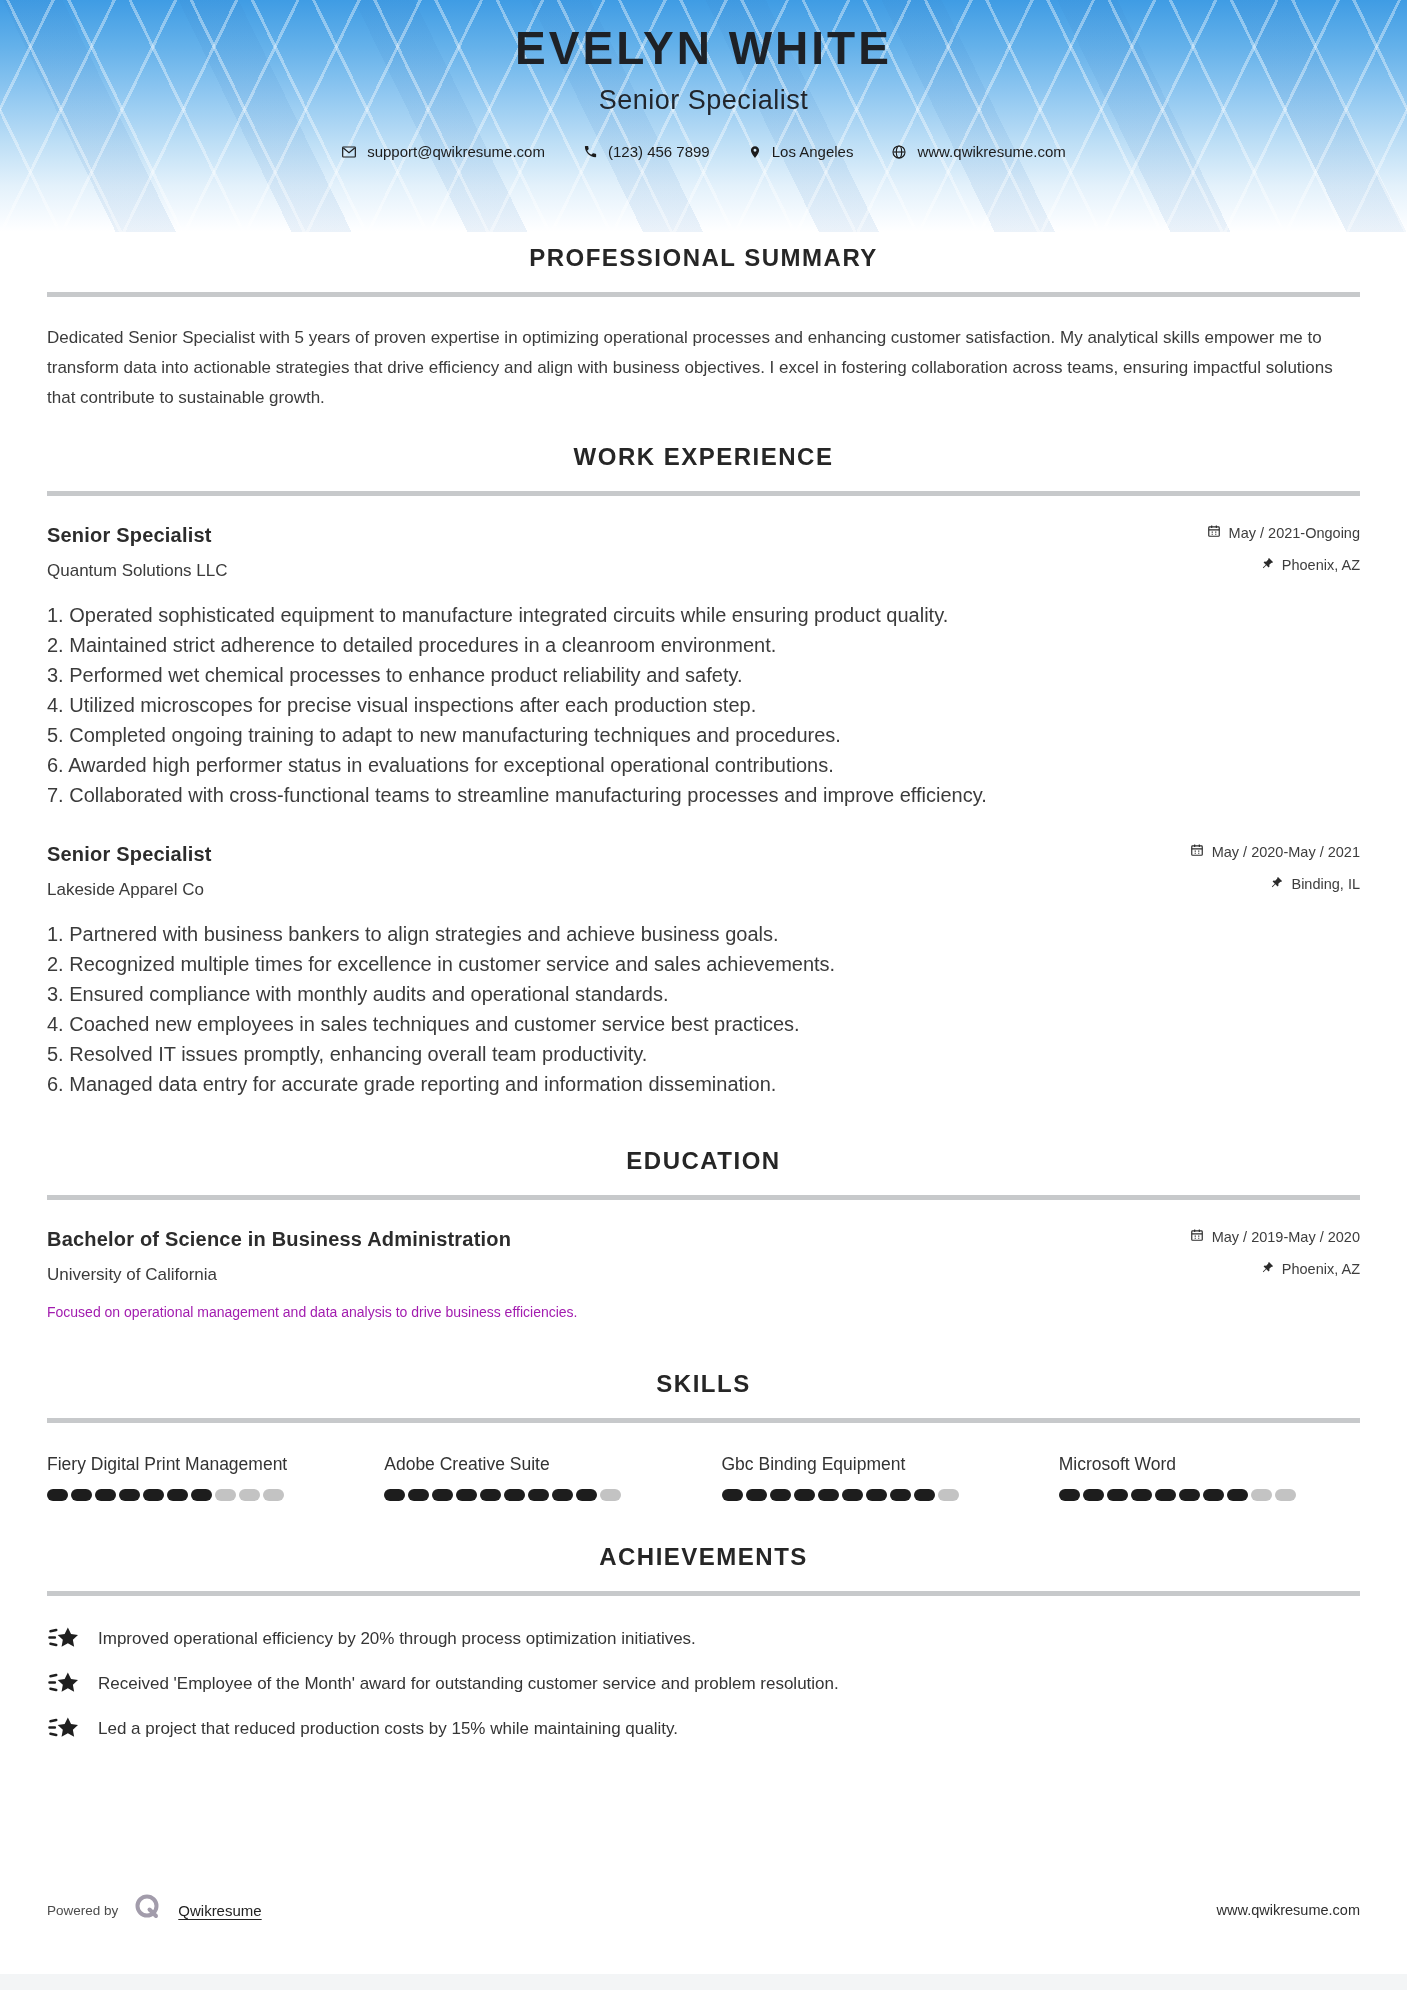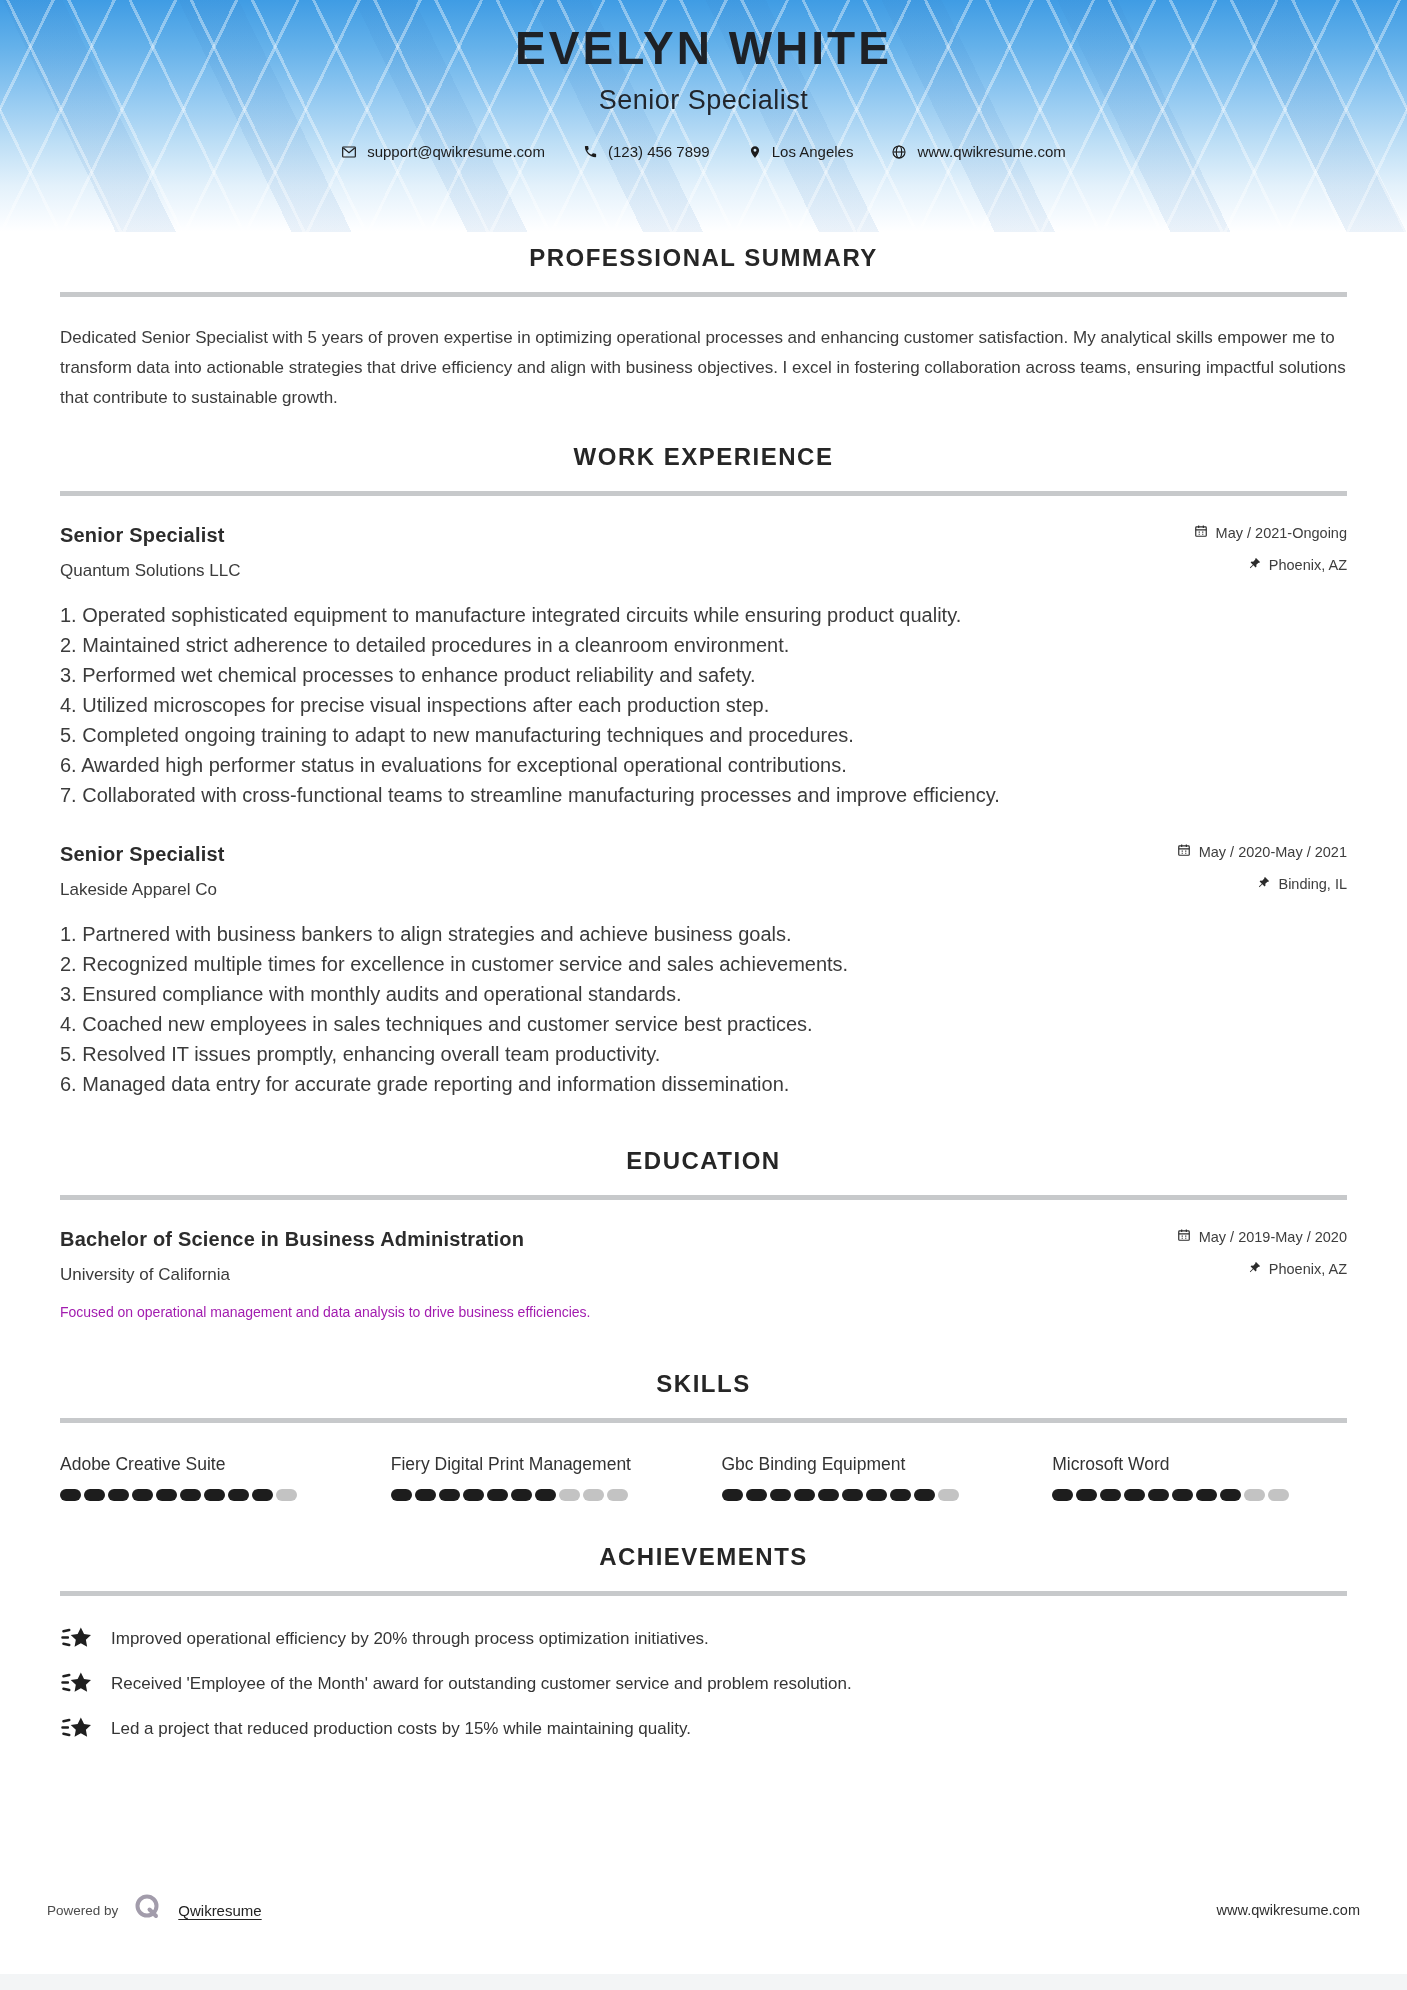--- a/index.html
+++ b/index.html
@@ -24,21 +24,21 @@
   }
   .subtitle { margin-top:10px; font-size:27px; color:#21252c; letter-spacing:.5px; }
   .contact-row {
     margin-top:27px; display:flex; justify-content:center; align-items:center;
     gap:38px; font-size:15px; color:#1c1c1c;
   }
   .contact-item { display:flex; align-items:center; gap:10px; }
   .contact-item svg { display:block; }
 
   
-  .main { padding:0 60px; }
+  .main { padding:0 47px; }
   .section-title {
     text-align:center; font-size:24px; font-weight:700; letter-spacing:1.5px;
     color:#262626;
   }
   .divider { height:5px; background:#c7c9cb; margin-top:20px; }
   .mt-sum { margin-top:12px; }
   .mt-sec { margin-top:30px; }
 
   .summary-text { margin-top:26px; font-size:17px; line-height:30px; color:#3b3b3b; }
 
@@ -236,46 +236,46 @@
       </div>
     </div>
     <div class="edu-desc">Focused on operational management and data analysis to drive business efficiencies.</div>
   </div>
 
   <div class="section-title" style="margin-top:46px;">SKILLS</div>
   <div class="divider"></div>
 
   <div class="skills-grid">
     <div>
+      <div class="skill-name">Fiery Digital Print Management</div>
+      <div class="dots">
+          <span class="dot filled"></span>
+          <span class="dot filled"></span>
+          <span class="dot filled"></span>
+          <span class="dot filled"></span>
+          <span class="dot filled"></span>
+          <span class="dot filled"></span>
+          <span class="dot filled"></span>
+          <span class="dot"></span>
+          <span class="dot"></span>
+          <span class="dot"></span>
+        </div>
+    </div>
+    <div>
       <div class="skill-name">Adobe Creative Suite</div>
       <div class="dots">
           <span class="dot filled"></span>
           <span class="dot filled"></span>
           <span class="dot filled"></span>
           <span class="dot filled"></span>
           <span class="dot filled"></span>
           <span class="dot filled"></span>
           <span class="dot filled"></span>
           <span class="dot filled"></span>
           <span class="dot filled"></span>
-          <span class="dot"></span>
-        </div>
-    </div>
-    <div>
-      <div class="skill-name">Fiery Digital Print Management</div>
-      <div class="dots">
-          <span class="dot filled"></span>
-          <span class="dot filled"></span>
-          <span class="dot filled"></span>
-          <span class="dot filled"></span>
-          <span class="dot filled"></span>
-          <span class="dot filled"></span>
-          <span class="dot filled"></span>
-          <span class="dot"></span>
-          <span class="dot"></span>
           <span class="dot"></span>
         </div>
     </div>
     <div>
       <div class="skill-name">Gbc Binding Equipment</div>
       <div class="dots">
           <span class="dot filled"></span>
           <span class="dot filled"></span>
           <span class="dot filled"></span>
           <span class="dot filled"></span>

